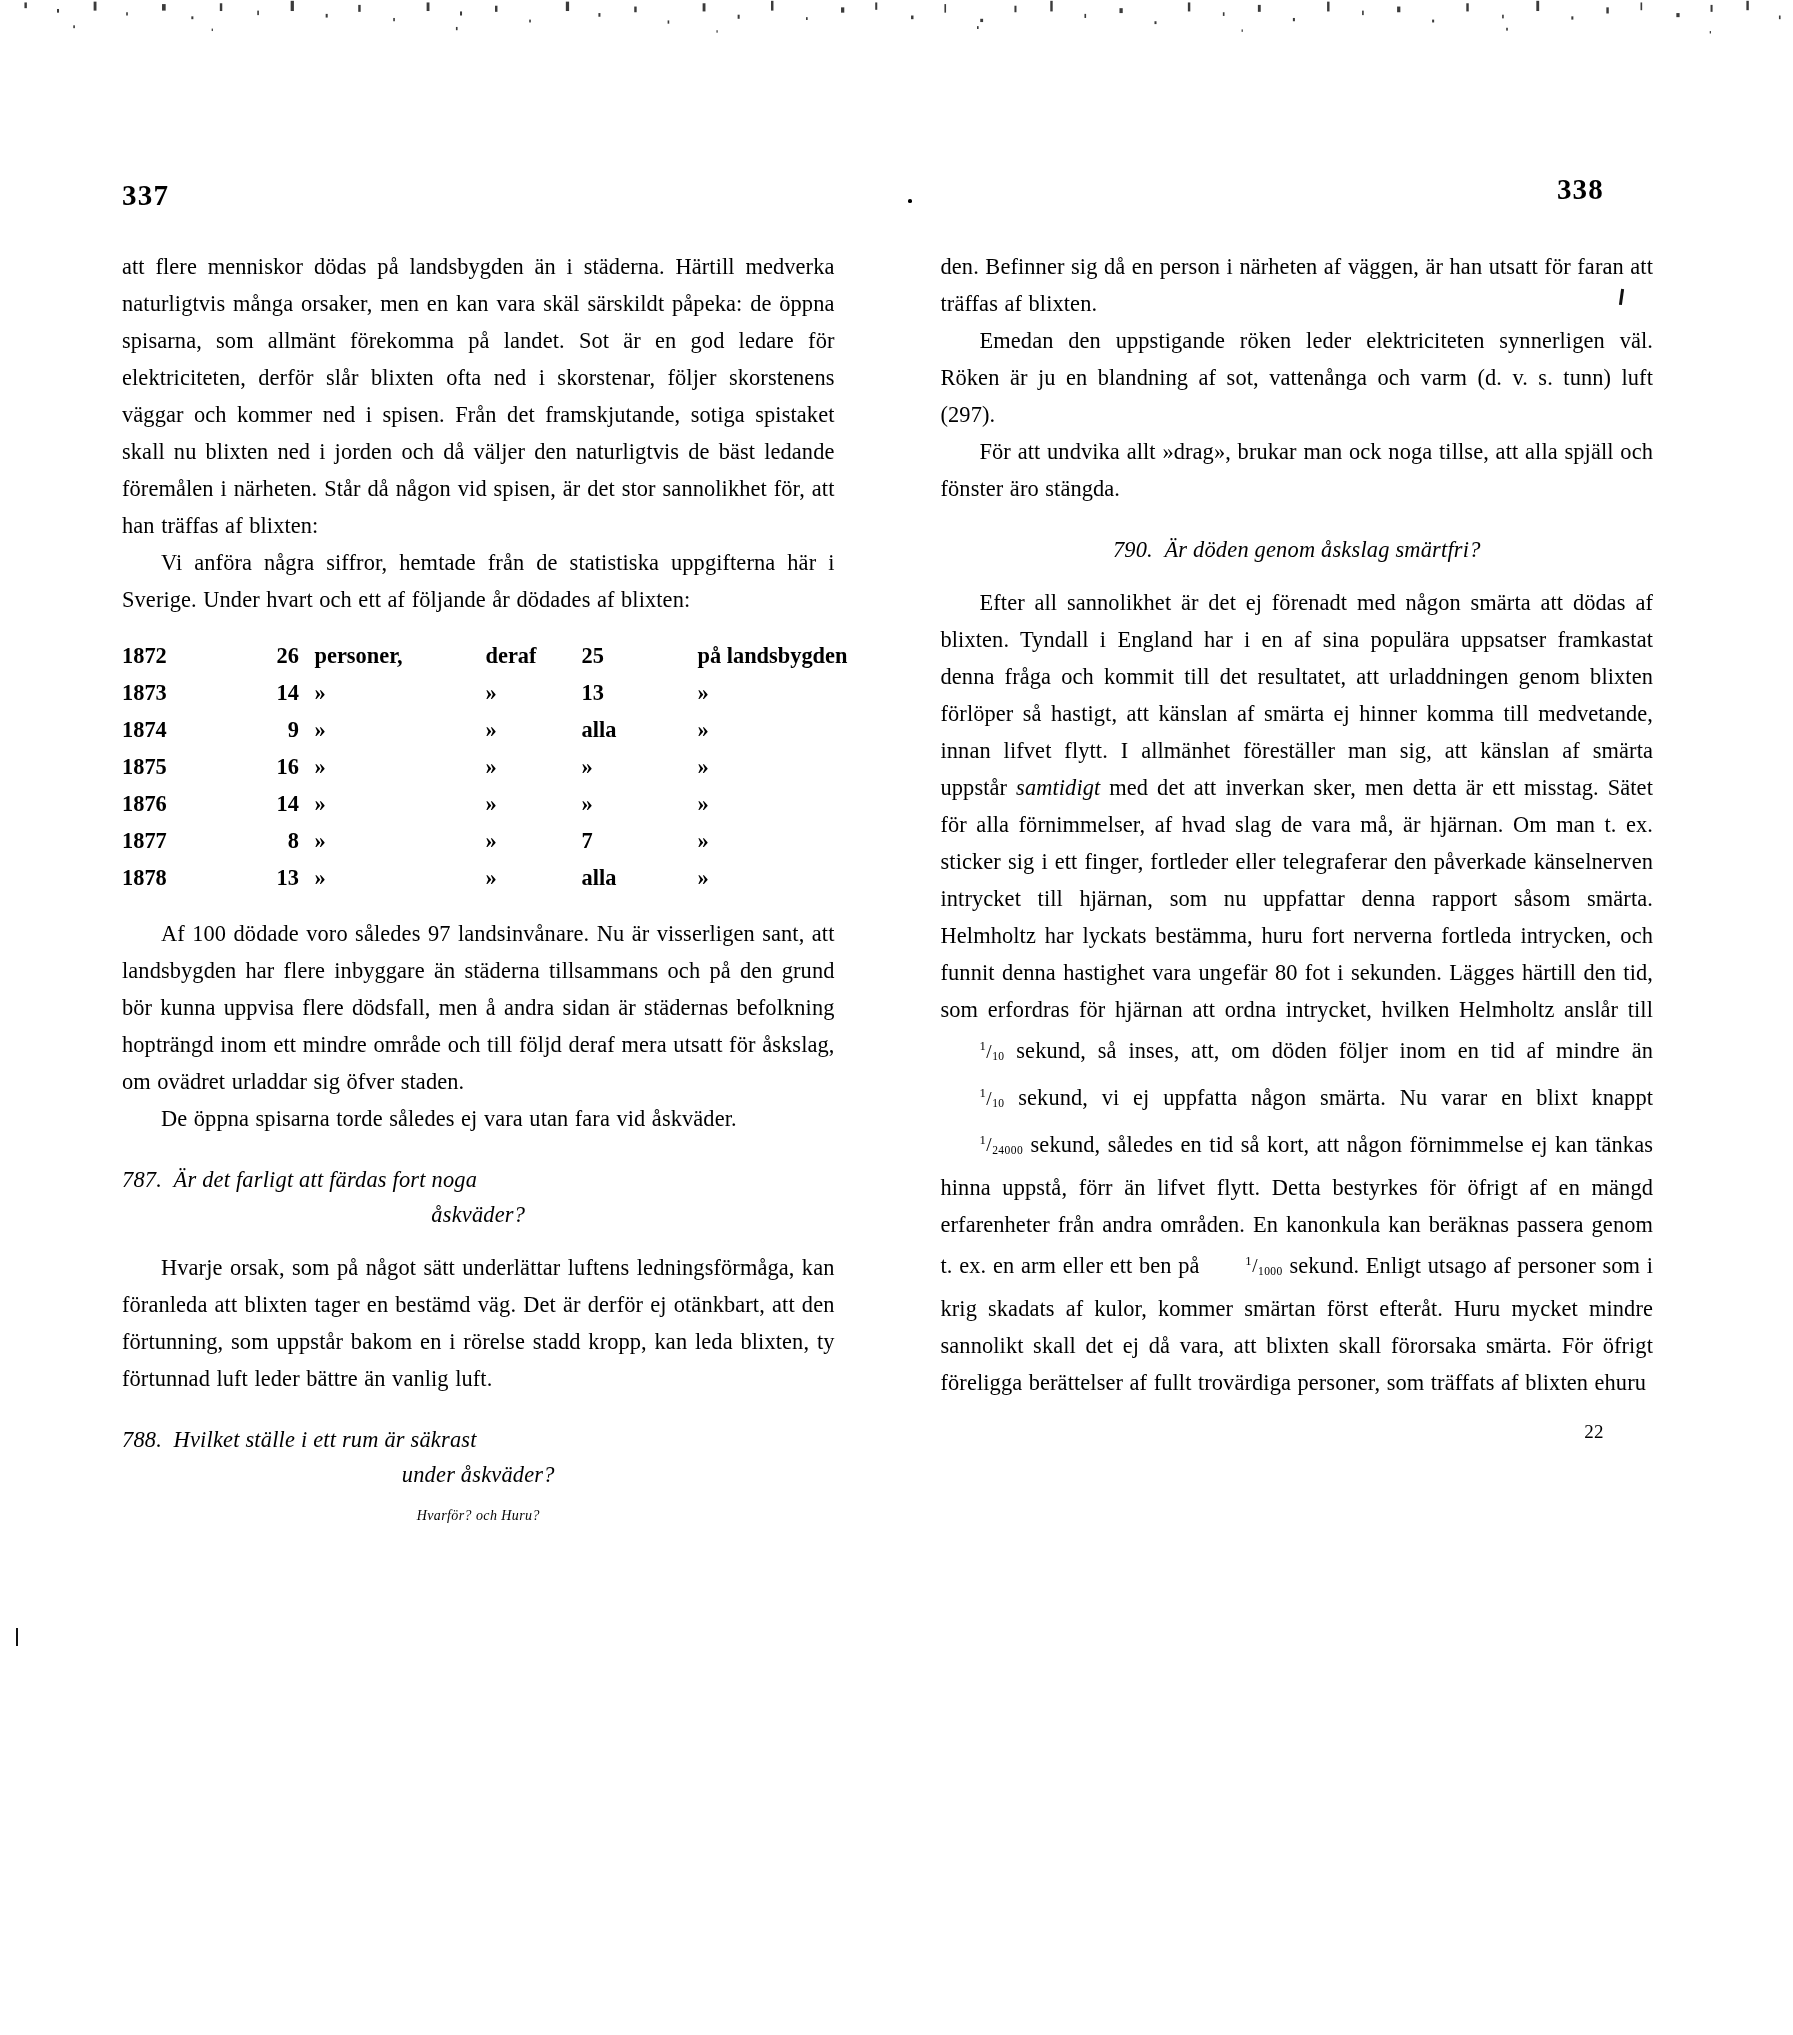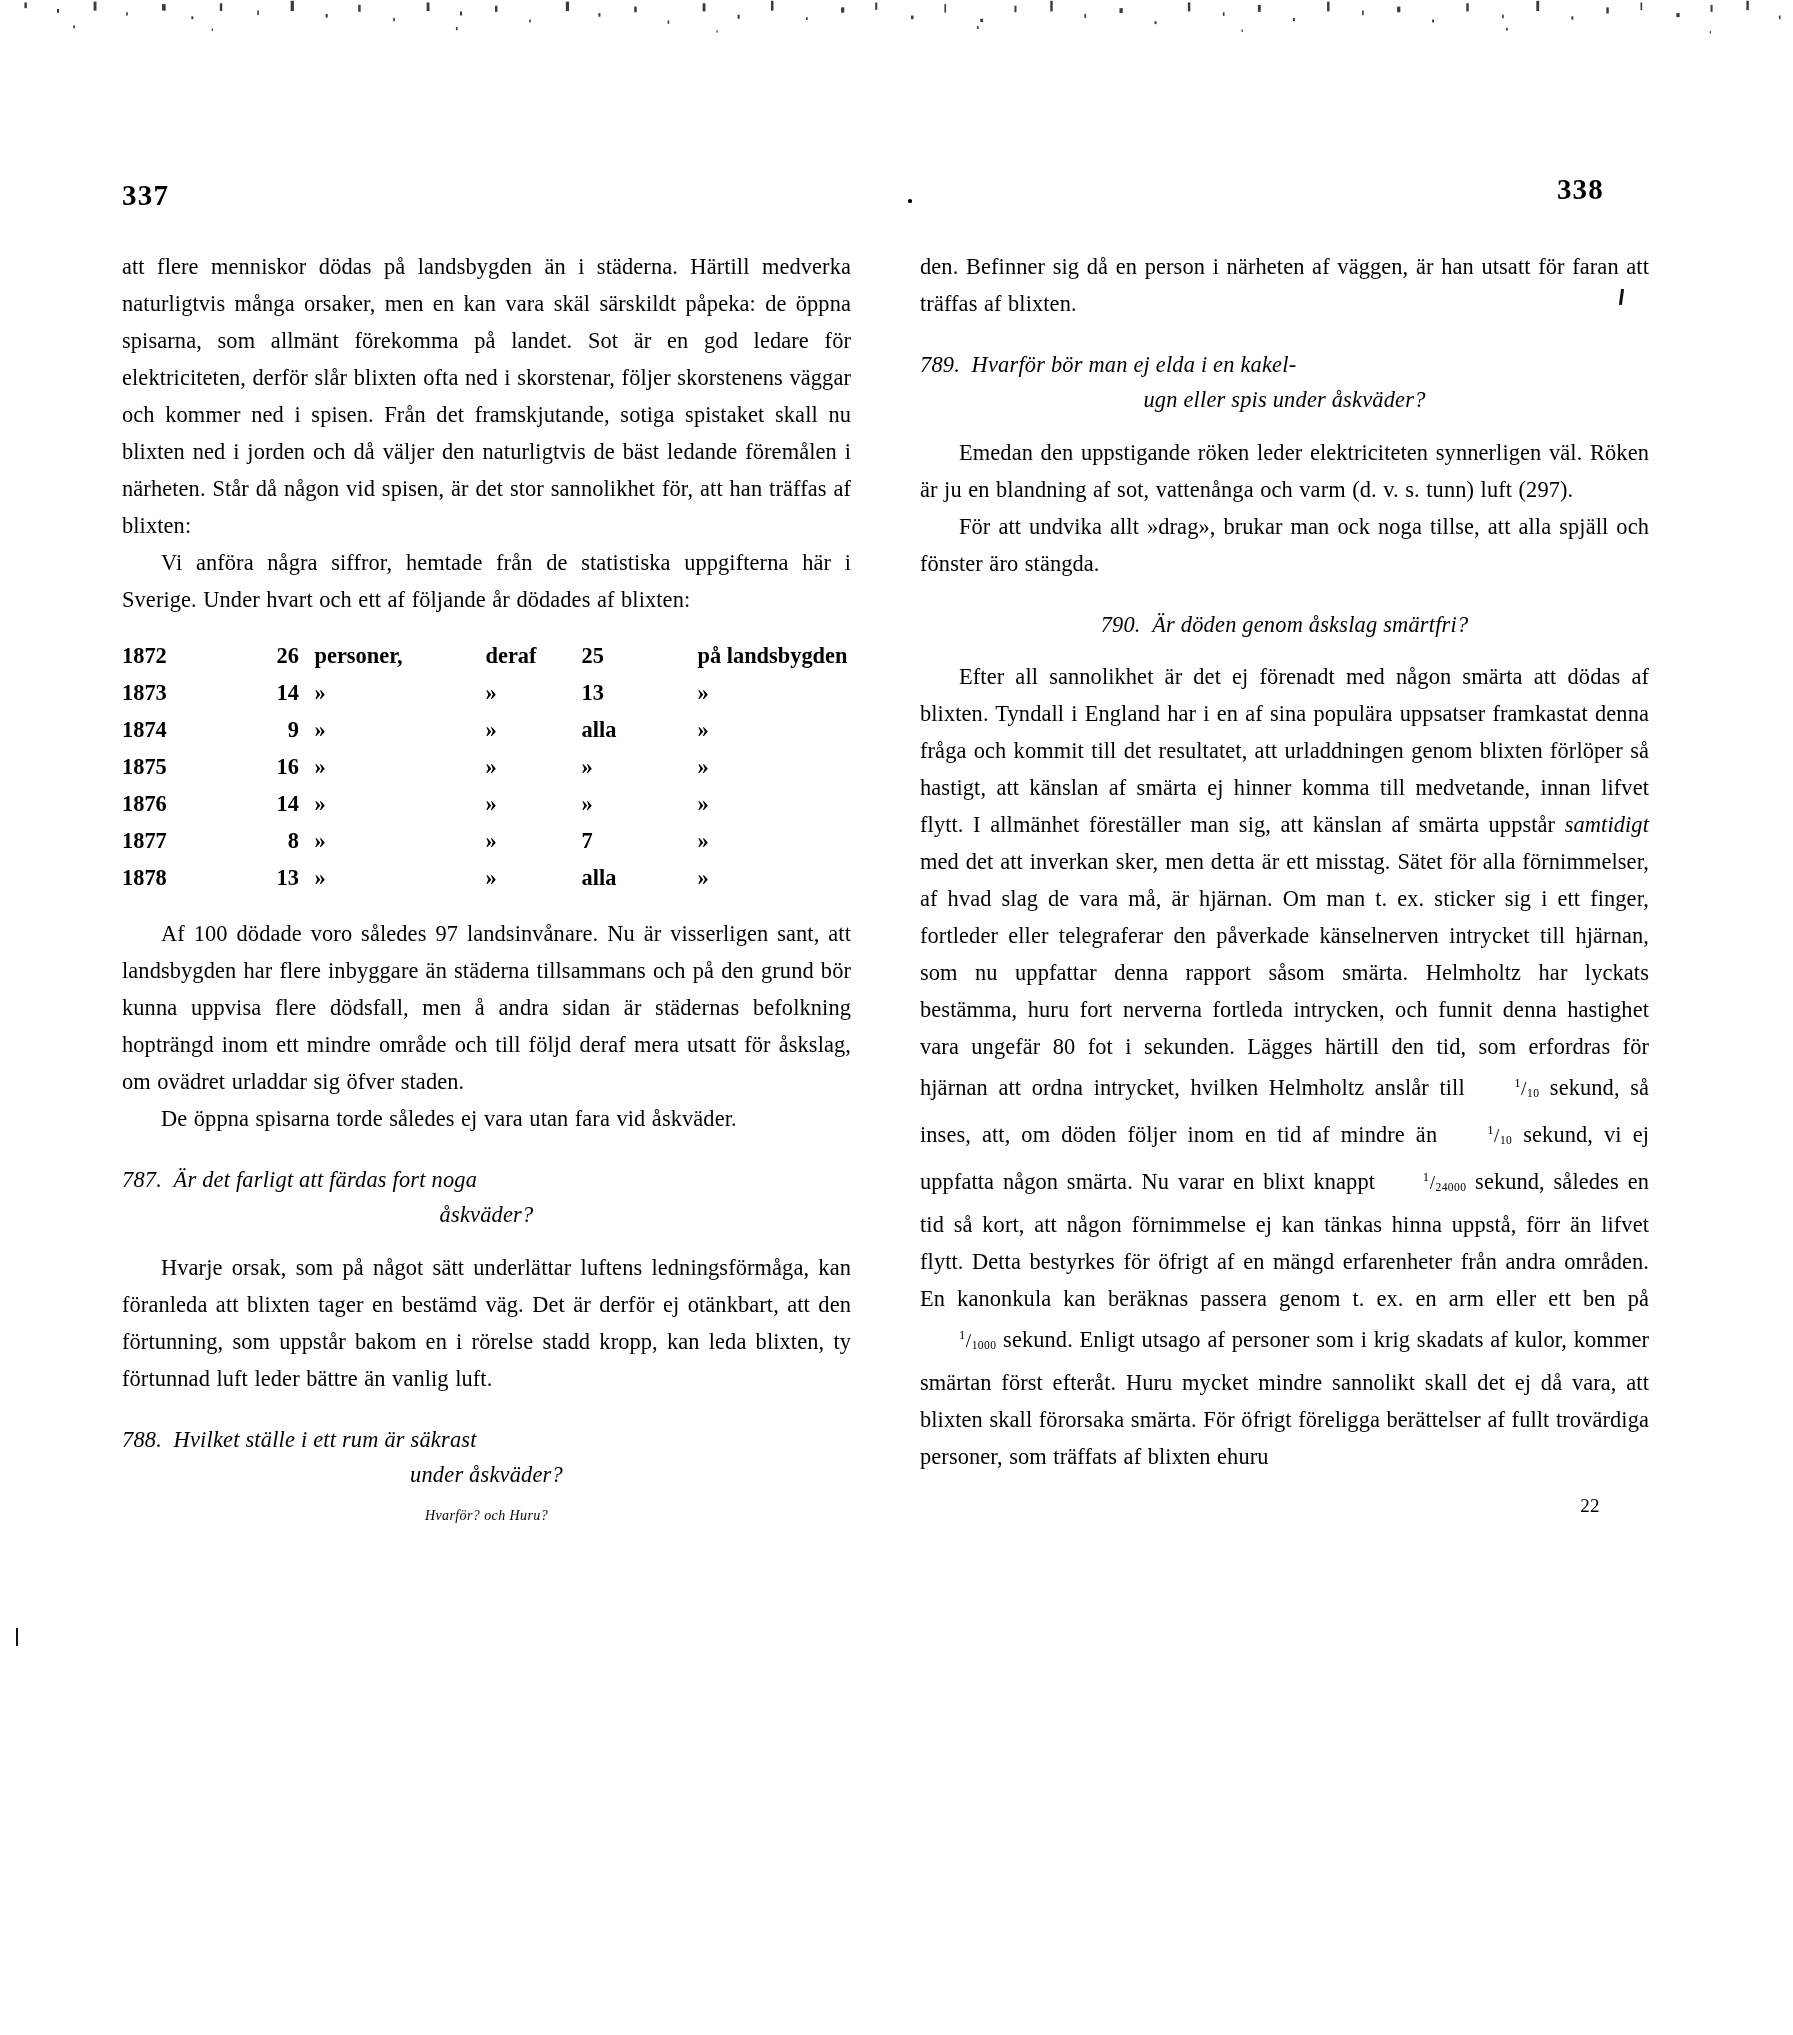--- a/index.html
+++ b/index.html
@@ -56,21 +56,21 @@
     left: 786px;
     top: 24.4px;
     width: 3.7px; height: 3.7px;
     background: #000;
     border-radius: 50%;
   }
 
   
   .columns {
     display: flex;
-    gap: 69px;
+    gap: 106px;
     margin-top: 24.4px;
   }
   .col {
     width: 729px;
     position: relative;
   }
   .col-right { padding-top: 0; }
 
   p.body {
     margin: 0;
@@ -312,24 +312,20 @@
         </div>
 
 
         <div class="footline">Hvarför? och Huru?</div>
       </div>
 
       <div class="col col-right">
 
         <p class="body noindent">den. Befinner sig då en person i närheten af väggen, är han utsatt för faran att träffas af blixten.</p>
 
-        <div class="heading">
-          <span class="hline1"><span>789.</span>&nbsp;&nbsp;<span>Hvarför bör man ej elda i en kakel-</span></span>
-          <span class="hline2">ugn eller spis under åskväder?</span>
-        </div>
 
         <p class="body">Emedan den uppstigande röken leder elektriciteten synnerligen väl. Röken är ju en blandning af sot, vattenånga och varm (d. v. s. tunn) luft (297).</p>
         <p class="body">För att undvika allt »drag», brukar man ock noga tillse, att alla spjäll och fönster äro stängda.</p>
 
         <div class="heading">
           <span class="hline2"><span>790.</span>&nbsp;&nbsp;<span>Är döden genom åskslag smärtfri?</span></span>
         </div>
 
         <p class="body">
           <span>Efter all sannolikhet är det ej förenadt med någon smärta att dödas af blixten. Tyndall i England har i en af sina populära uppsatser framkastat denna fråga och kommit till det resultatet, att urladdningen genom blixten förlöper så hastigt, att känslan af smärta ej hinner komma till medvetande, innan lifvet flytt. I allmänhet föreställer man sig, att känslan af smärta uppstår </span><em class="it">samtidigt</em><span> med det att inverkan sker, men detta är ett misstag. Sätet för alla förnimmelser, af hvad slag de vara må, är hjärnan. Om man t. ex. sticker sig i ett finger, fortleder eller telegraferar den påverkade känselnerven intrycket till hjärnan, som nu uppfattar denna rapport såsom smärta. Helmholtz har lyckats bestämma, huru fort nerverna fortleda intrycken, och funnit denna hastighet vara ungefär 80 fot i sekunden. Lägges härtill den tid, som erfordras för hjärnan att ordna intrycket, hvilken Helmholtz anslår till </span><span class="frac"><sup>1</sup><span class="sl">/</span><sub>10</sub></span><span> sekund, så inses, att, om döden följer inom en tid af mindre än </span><span class="frac"><sup>1</sup><span class="sl">/</span><sub>10</sub></span><span> sekund, vi ej uppfatta någon smärta. Nu varar en blixt knappt </span><span class="frac"><sup>1</sup><span class="sl">/</span><sub>24000</sub></span><span> sekund, således en tid så kort, att någon förnimmelse ej kan tänkas hinna uppstå, förr än lifvet flytt. Detta bestyrkes för öfrigt af en mängd erfarenheter från andra områden. En kanonkula kan beräknas passera genom t. ex. en arm eller ett ben på </span><span class="frac"><sup>1</sup><span class="sl">/</span><sub>1000</sub></span><span> sekund. Enligt utsago af personer som i krig skadats af kulor, kommer smärtan först efteråt. Huru mycket mindre sannolikt skall det ej då vara, att blixten skall förorsaka smärta. För öfrigt föreligga berättelser af fullt trovärdiga personer, som träffats af blixten ehuru</span>

